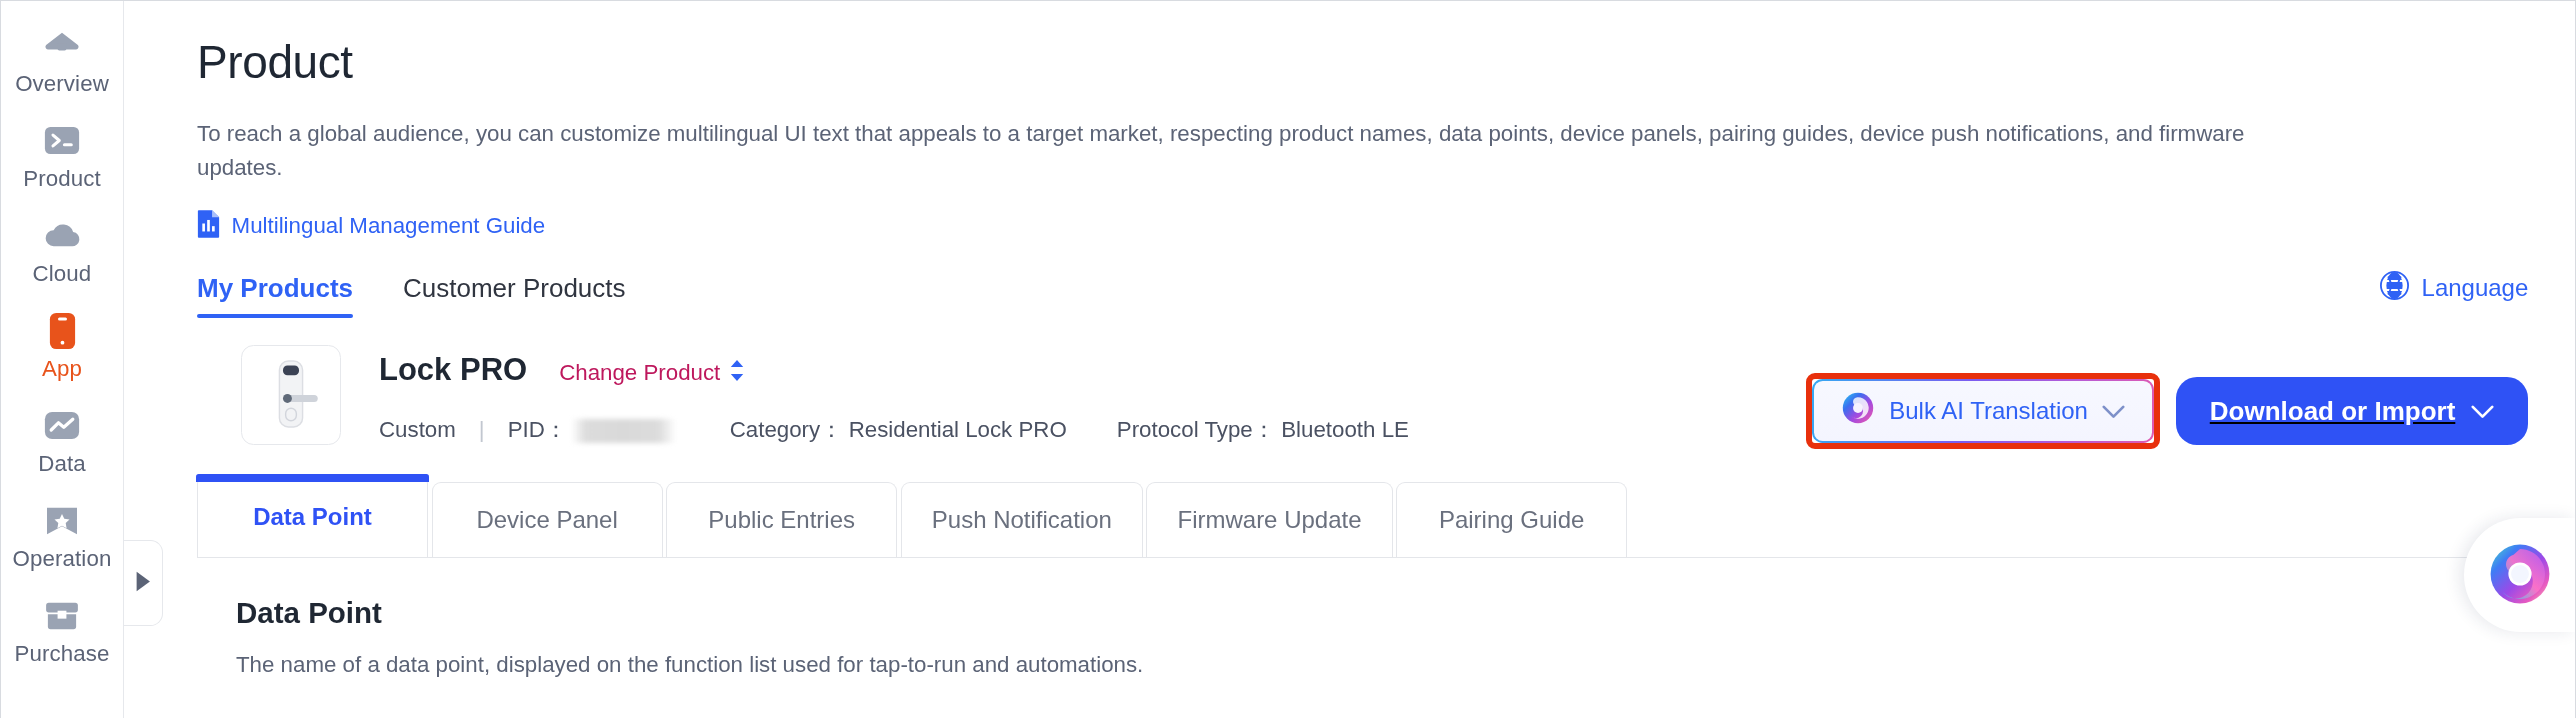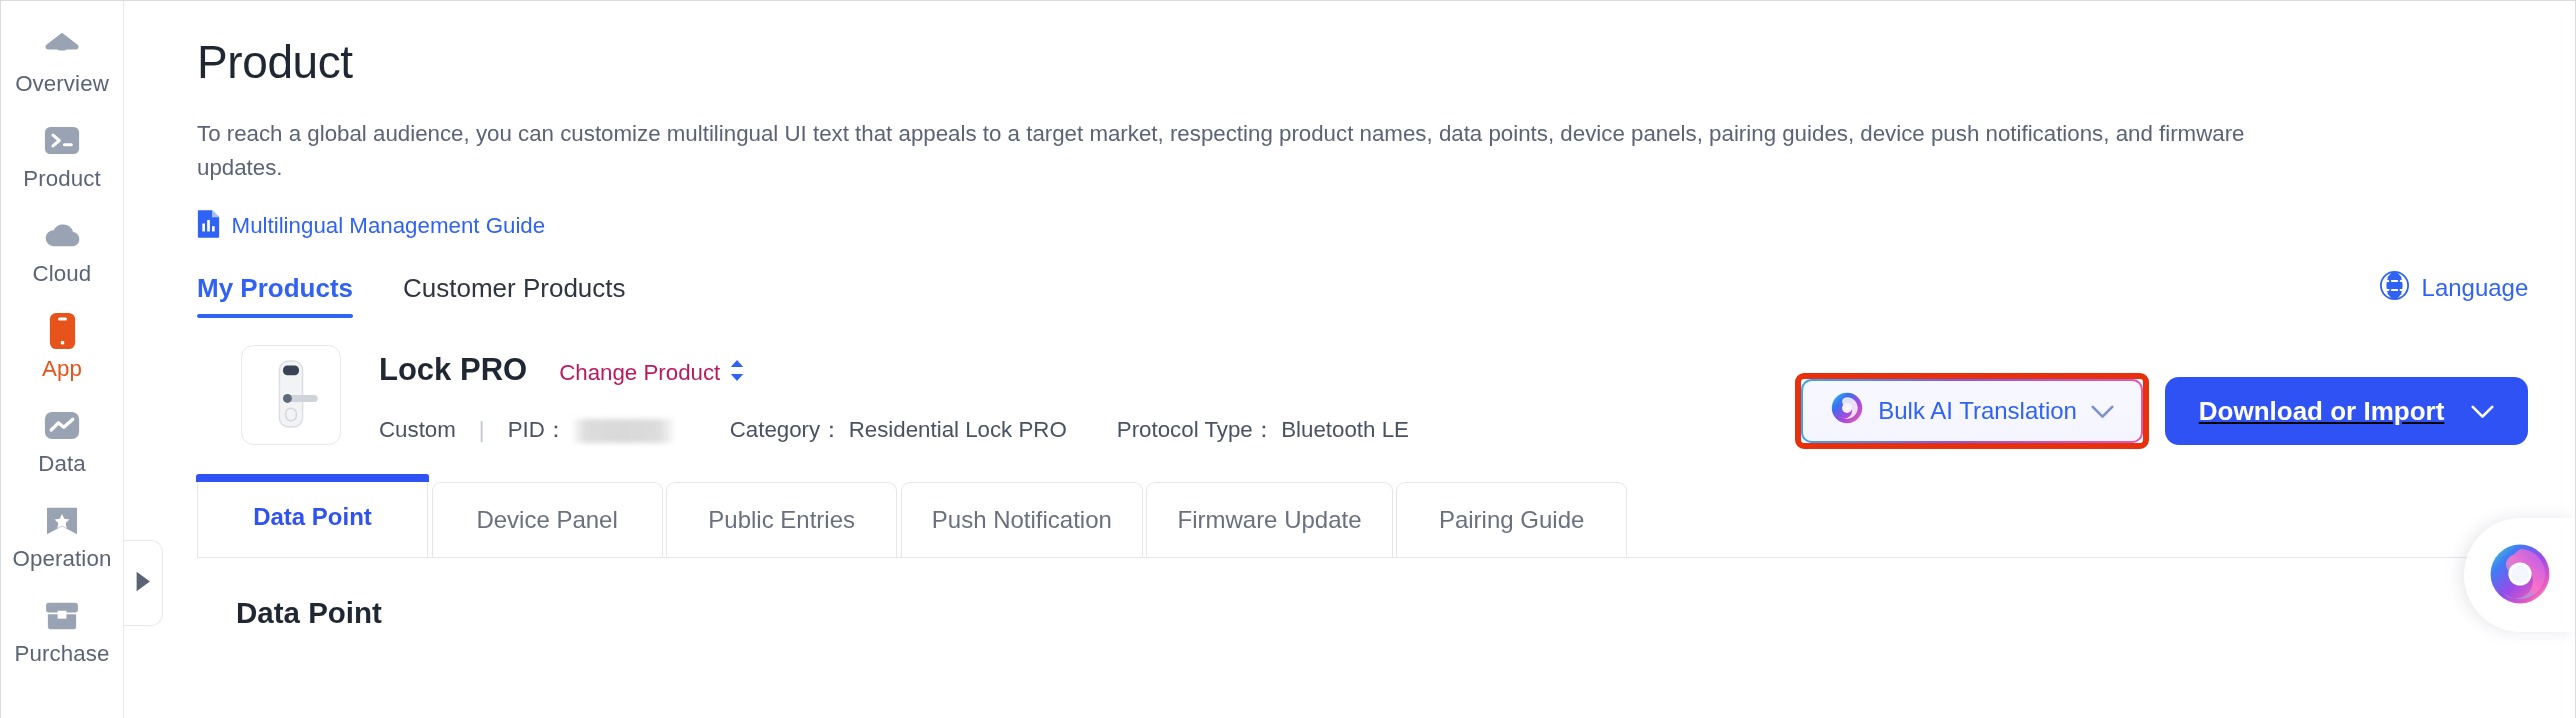--- a/index.html
+++ b/index.html
@@ -221,28 +221,28 @@
     left: -6.3px; top: -6.3px;
     width: calc(100% + 12.5px);
     height: calc(100% + 12.5px);
     border: 6.3px solid #e8300c;
     border-radius: 9px;
     pointer-events: none;
   }
   .dl-btn {
     height: 68px;
     padding: 0 34px;
-    border-radius: 14px;
+    border-radius: 21px;
     background: #2f52f5;
     color: #fff;
     font-size: 26px;
     font-weight: bold;
     display: inline-flex;
     align-items: center;
-    gap: 27px;
+    gap: 16px;
     border: none;
     cursor: pointer;
     white-space: nowrap;
     font-family: "Liberation Sans", sans-serif;
   }
 
   
   .card-tabs {
     margin-top: 30px;
     display: flex;
@@ -538,20 +538,21 @@
         <div class="ctab">
             <span>Firmware Update</span>
           </div>
         <div class="ctab">
             <span>Pairing Guide</span>
           </div>
       </div>
 
       <div class="panel">
         <div class="panel-title">Data Point</div>
+        <div class="panel-desc">The name of a data point, displayed on the function list used for tap-to-run and automations.</div>
       </div>
 
     </div>
 
     <div class="assistant">
       <span>
         <svg width="66" height="66" viewBox="0 0 74 74">
           <defs>
             <linearGradient id="g1" x1="0" y1="0" x2="1" y2="1">
               <stop offset="0%" stop-color="#46e0c8"></stop>

